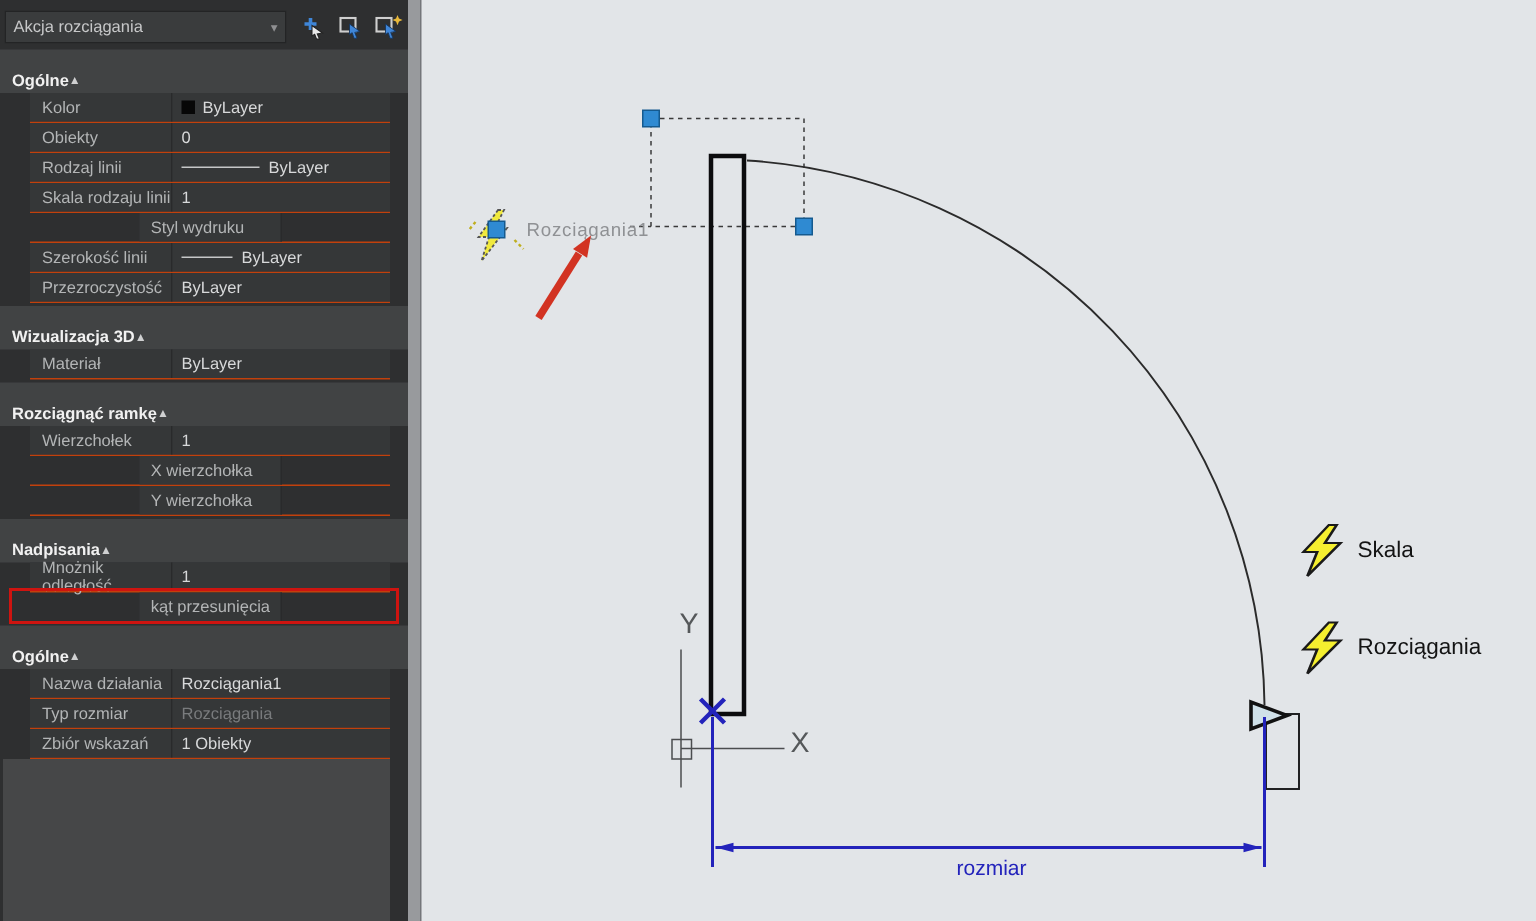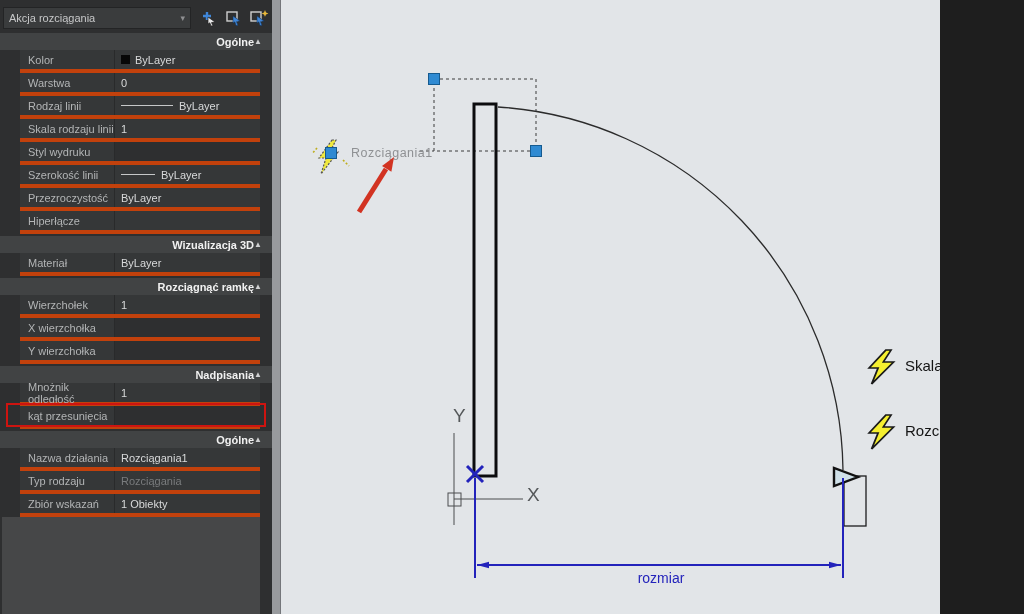--- a/index.html
+++ b/index.html
@@ -1,40 +1,40 @@
 <!DOCTYPE html>
 <html><head>
 <meta charset="utf-8">
 <style>
   html,body{margin:0;padding:0;background:#1e1e1e;}
-  #app{position:relative;width:940px;height:614px;overflow:hidden;
+  #app{position:relative;width:1024px;height:614px;overflow:hidden;
        font-family:"Liberation Sans",sans-serif;font-size:11px;}
   
   #panel{position:absolute;left:0;top:0;width:272px;height:614px;background:#2e2f30;
          display:flex;flex-direction:column;}
   .panel-top{height:27px;display:flex;align-items:center;padding:4px 4px 0 3px;gap:4px;}
   .dropdown{flex:0 0 auto;width:176px;height:20px;background:#3a3c3d;border:1px solid #232425;
             color:#c7c8c9;display:flex;align-items:center;padding:0 5px;justify-content:space-between;}
   .dropdown .dd-arrow{color:#8f9092;font-size:9px;}
   .tool-icons{display:flex;gap:5px;margin-left:4px;}
   .tool-btn{width:20px;height:18px;display:flex;align-items:center;justify-content:center;}
   .sec-head{height:17px;margin-top:2px;background:#414344;color:#f1f1f1;font-weight:bold;
-            display:flex;align-items:center;justify-content:flex-end;padding:0 10px 0 8px;}
+            display:flex;align-items:center;justify-content:flex-start;padding:12px 10px 0 8px;}
   .sec-arrow{font-size:8px;color:#cfd0d1;font-weight:normal;}
   .rows{display:flex;flex-direction:column;}
-  .prop-row{display:flex;height:19px;margin:0 12px 0 20px;border-bottom:4px solid #c2410c;}
+  .prop-row{display:flex;height:19px;margin:0 12px 0 20px;border-bottom:1px solid #c2410c;justify-content:center;}
   .cell{display:flex;align-items:center;background:#353738;height:100%;box-sizing:border-box;}
   .cell.lab{width:95px;color:#b3b5b6;padding-left:8px;border-right:1px solid #292a2b;}
   .cell.val{flex:1;color:#d8d9da;padding-left:6px;}
   .cell.val.muted{color:#797b7d;}
   .swatch{width:9px;height:9px;background:#070707;margin-right:5px;display:inline-block;}
   .lineprev{display:inline-block;height:1px;background:#c6c7c8;margin-right:6px;}
   .lineprev.linelong{width:52px;}
   .lineprev.lineshort{width:34px;}
-  .prop-row.hl{position:relative;flex-direction:column;}
+  .prop-row.hl{position:relative;}
   .prop-row.hl::after{content:'';position:absolute;left:-14px;right:-6px;top:-3px;bottom:-2px;
                       border:2px solid #ce1410;pointer-events:none;}
   .panel-empty{flex:1;background:#464748;margin:0 12px 0 2px;}
   #panel-scroll{position:absolute;left:272px;top:0;width:8px;height:614px;background:#989a9d;}
   
   #canvas{position:absolute;left:280px;top:0;width:744px;height:614px;background:#e2e5e8;
           border-left:1px solid #74767a;box-sizing:border-box;}
   svg text{font-family:"Liberation Sans",sans-serif;}
 </style>
 </head>
@@ -78,21 +78,21 @@
         </div>
         <div class="rows">
           <div class="prop-row">
             <div class="cell lab">Kolor</div>
             <div class="cell val">
               <span class="swatch"></span>
               <span>ByLayer</span>
             </div>
           </div>
           <div class="prop-row">
-            <div class="cell lab">Warstwa</div>
+            <div class="cell lab">Obiekty</div>
             <div class="cell val">
               <span>0</span>
             </div>
           </div>
           <div class="prop-row">
             <div class="cell lab">Rodzaj linii</div>
             <div class="cell val">
               <span class="lineprev linelong"></span>
               <span>ByLayer</span>
             </div>
@@ -110,26 +110,20 @@
             <div class="cell lab">Szerokość linii</div>
             <div class="cell val">
               <span class="lineprev lineshort"></span>
               <span>ByLayer</span>
             </div>
           </div>
           <div class="prop-row">
             <div class="cell lab">Przezroczystość</div>
             <div class="cell val">
               <span>ByLayer</span>
-            </div>
-          </div>
-          <div class="prop-row">
-            <div class="cell lab">Hiperłącze</div>
-            <div class="cell val">
-              <span></span>
             </div>
           </div>
         </div>
         <div class="sec-head">
           <span>Wizualizacja 3D</span>
           <span class="sec-arrow">▲</span>
         </div>
         <div class="rows">
           <div class="prop-row">
             <div class="cell lab">Materiał</div>
@@ -176,21 +170,21 @@
           <span class="sec-arrow">▲</span>
         </div>
         <div class="rows">
           <div class="prop-row">
             <div class="cell lab">Nazwa działania</div>
             <div class="cell val">
               <span>Rozciągania1</span>
             </div>
           </div>
           <div class="prop-row">
-            <div class="cell lab">Typ rodzaju</div>
+            <div class="cell lab">Typ rozmiar</div>
             <div class="cell val muted">
               <span>Rozciągania</span>
             </div>
           </div>
           <div class="prop-row">
             <div class="cell lab">Zbiór wskazań</div>
             <div class="cell val">
               <span>1 Obiekty</span>
             </div>
           </div>

